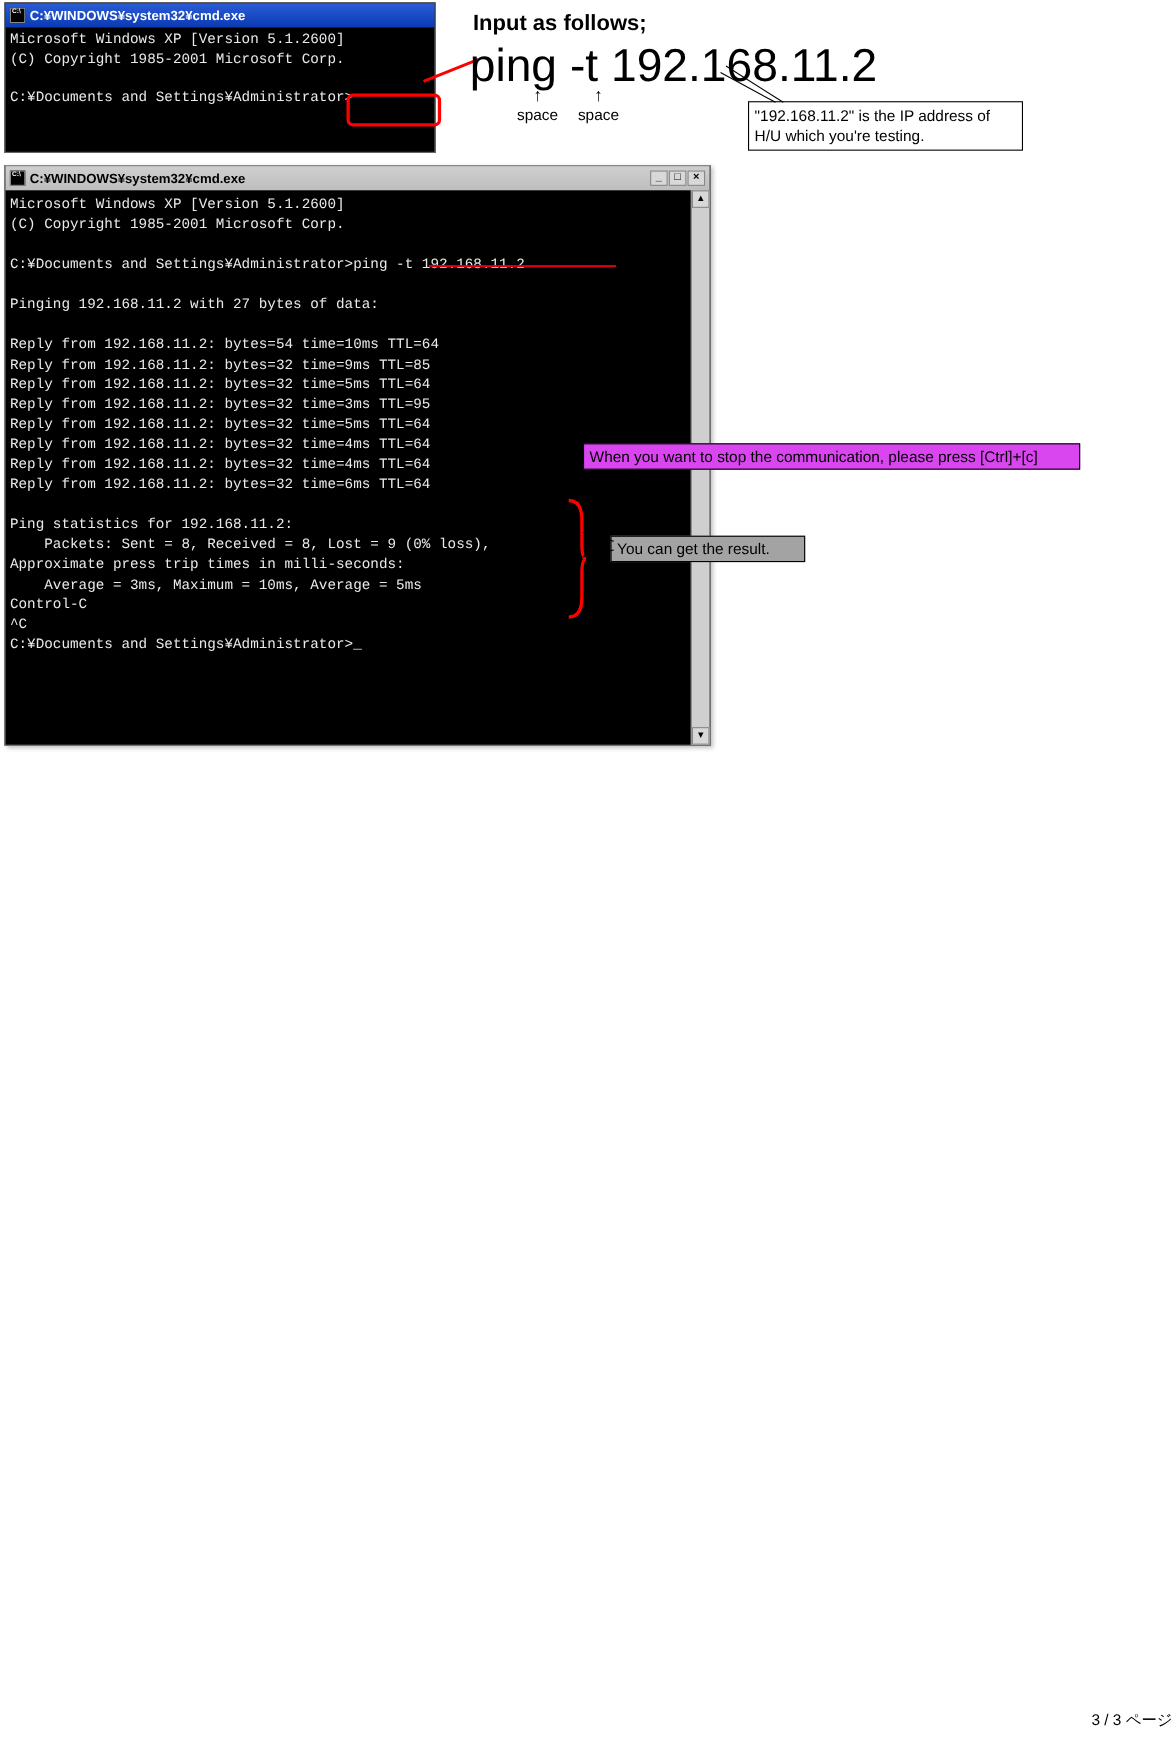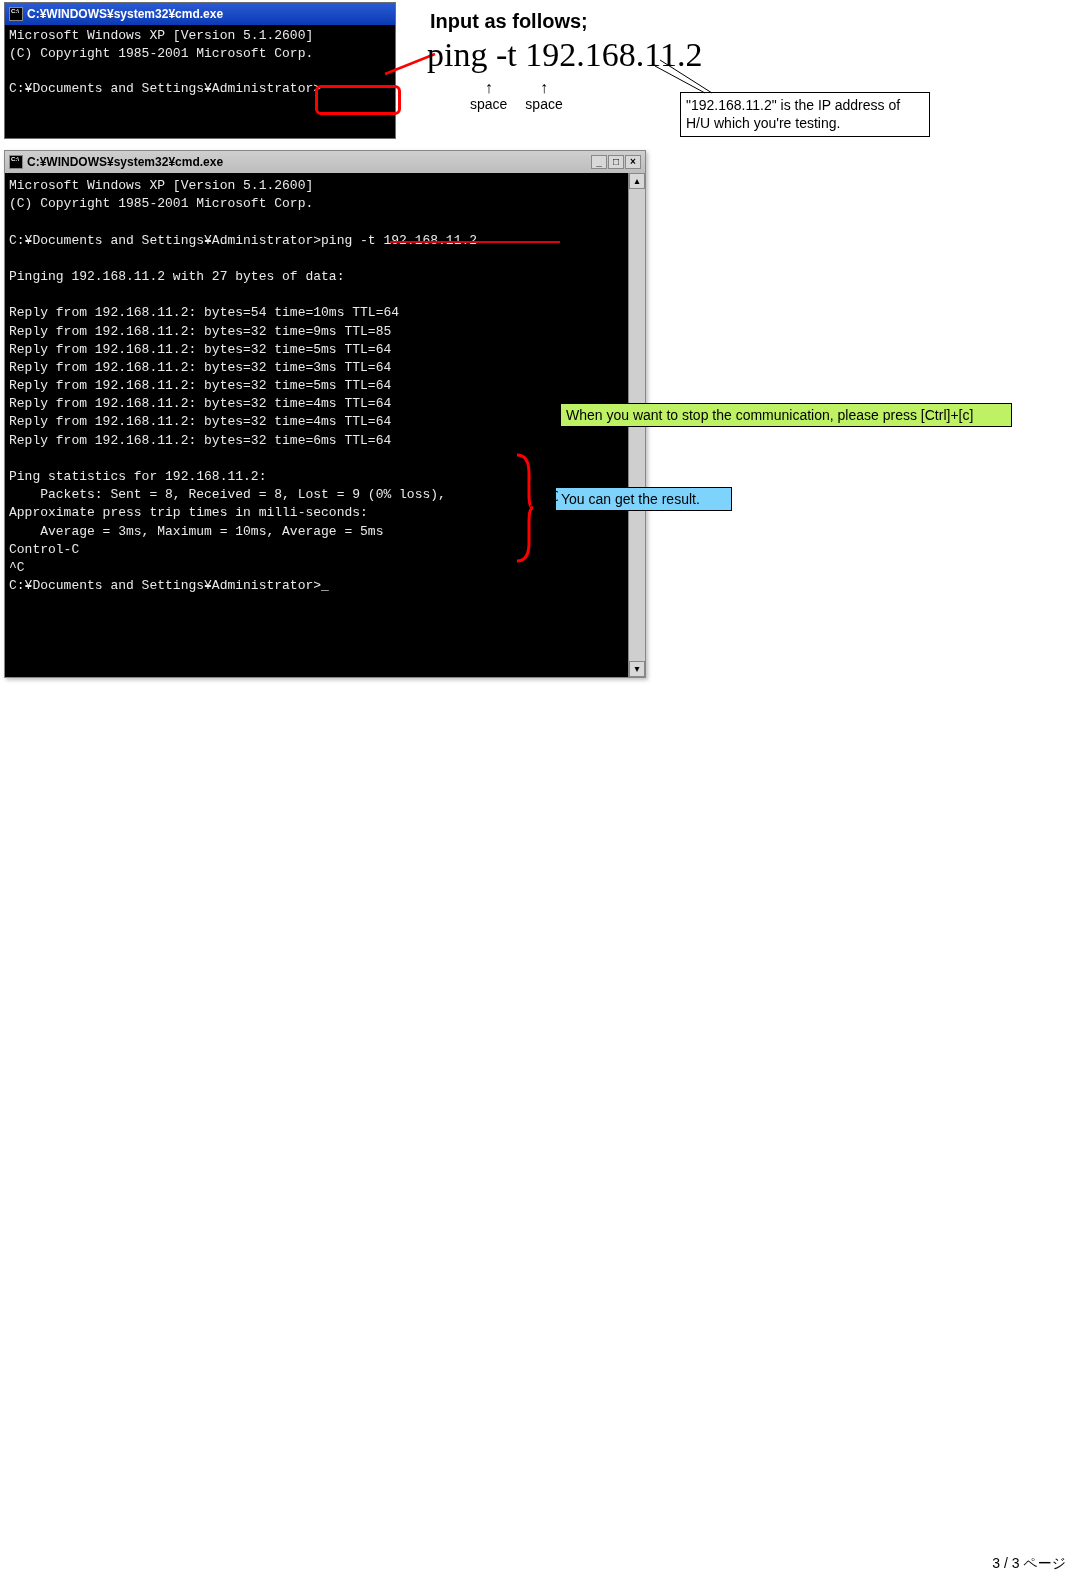--- a/index.html
+++ b/index.html
@@ -72,22 +72,22 @@
     position: absolute;
     left: 430px;
     top: 10px;
     font-weight: bold;
     font-size: 20px;
   }
   .big-cmd {
     position: absolute;
     left: 427px;
     top: 36px;
-    font-size: 34px;
-    font-family: Liberation Serif, serif;
+    font-size: 42px;
+    font-family: Liberation Sans, sans-serif;
   }
   .space-group {
     position: absolute;
     left: 470px;
     top: 80px;
     display: flex;
     gap: 18px;
   }
   .sp-item {
     display: flex;
@@ -210,33 +210,32 @@
     height: 110px;
   }
 
   
   .callout-stop {
     position: absolute;
     left: 530px;
     top: 403px;
     width: 440px;
     border: 1px solid #000;
-    background: #bef264;
+    background: #d946ef;
     font-size: 14px;
     padding: 3px 5px;
     white-space: nowrap;
-    margin-left: 30px;
   }
   .callout-result {
     position: absolute;
     left: 555px;
     top: 487px;
     width: 165px;
     border: 1px solid #000;
-    background: #7dd3fc;
+    background: #a3a3a3;
     font-size: 14px;
     padding: 3px 5px;
     white-space: nowrap;
   }
 
   
   .page-footer {
     position: absolute;
     left: 0;
     right: 0;
@@ -298,21 +297,21 @@
   <div class="cmd-body-large"><span>Microsoft Windows XP [Version 5.1.2600]</span>
 <span>(C) Copyright 1985-2001 Microsoft Corp.</span>
 
 <span>C:¥Documents and Settings¥Administrator&gt;ping -t 192.168.11.2</span>
 
 <span>Pinging 192.168.11.2 with 27 bytes of data:</span>
 
 <span>Reply from 192.168.11.2: bytes=54 time=10ms TTL=64</span>
 <span>Reply from 192.168.11.2: bytes=32 time=9ms TTL=85</span>
 <span>Reply from 192.168.11.2: bytes=32 time=5ms TTL=64</span>
-<span>Reply from 192.168.11.2: bytes=32 time=3ms TTL=64</span>
+<span>Reply from 192.168.11.2: bytes=32 time=3ms TTL=95</span>
 <span>Reply from 192.168.11.2: bytes=32 time=5ms TTL=64</span>
 <span>Reply from 192.168.11.2: bytes=32 time=4ms TTL=64</span>
 <span>Reply from 192.168.11.2: bytes=32 time=4ms TTL=64</span>
 <span>Reply from 192.168.11.2: bytes=32 time=6ms TTL=64</span>
 
 <span>Ping statistics for 192.168.11.2:</span>
 <span>    Packets: Sent = 8, Received = 8, Lost = 9 (0% loss),</span>
 <span>Approximate press trip times in milli-seconds:</span>
 <span>    Average = 3ms, Maximum = 10ms, Average = 5ms</span>
 <span>Control-C</span>

